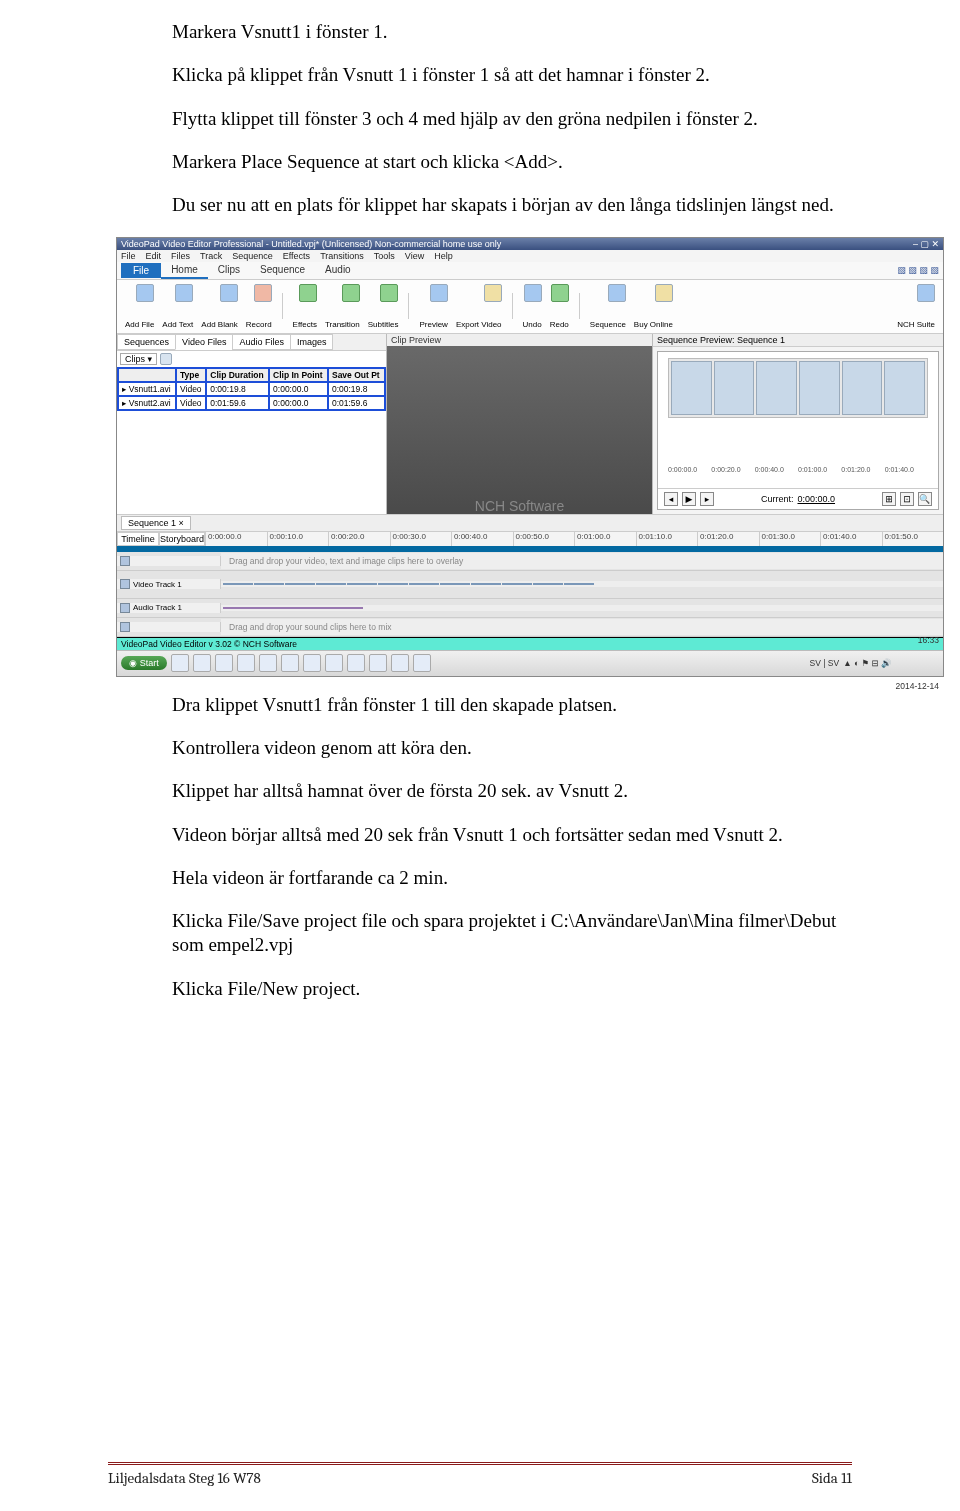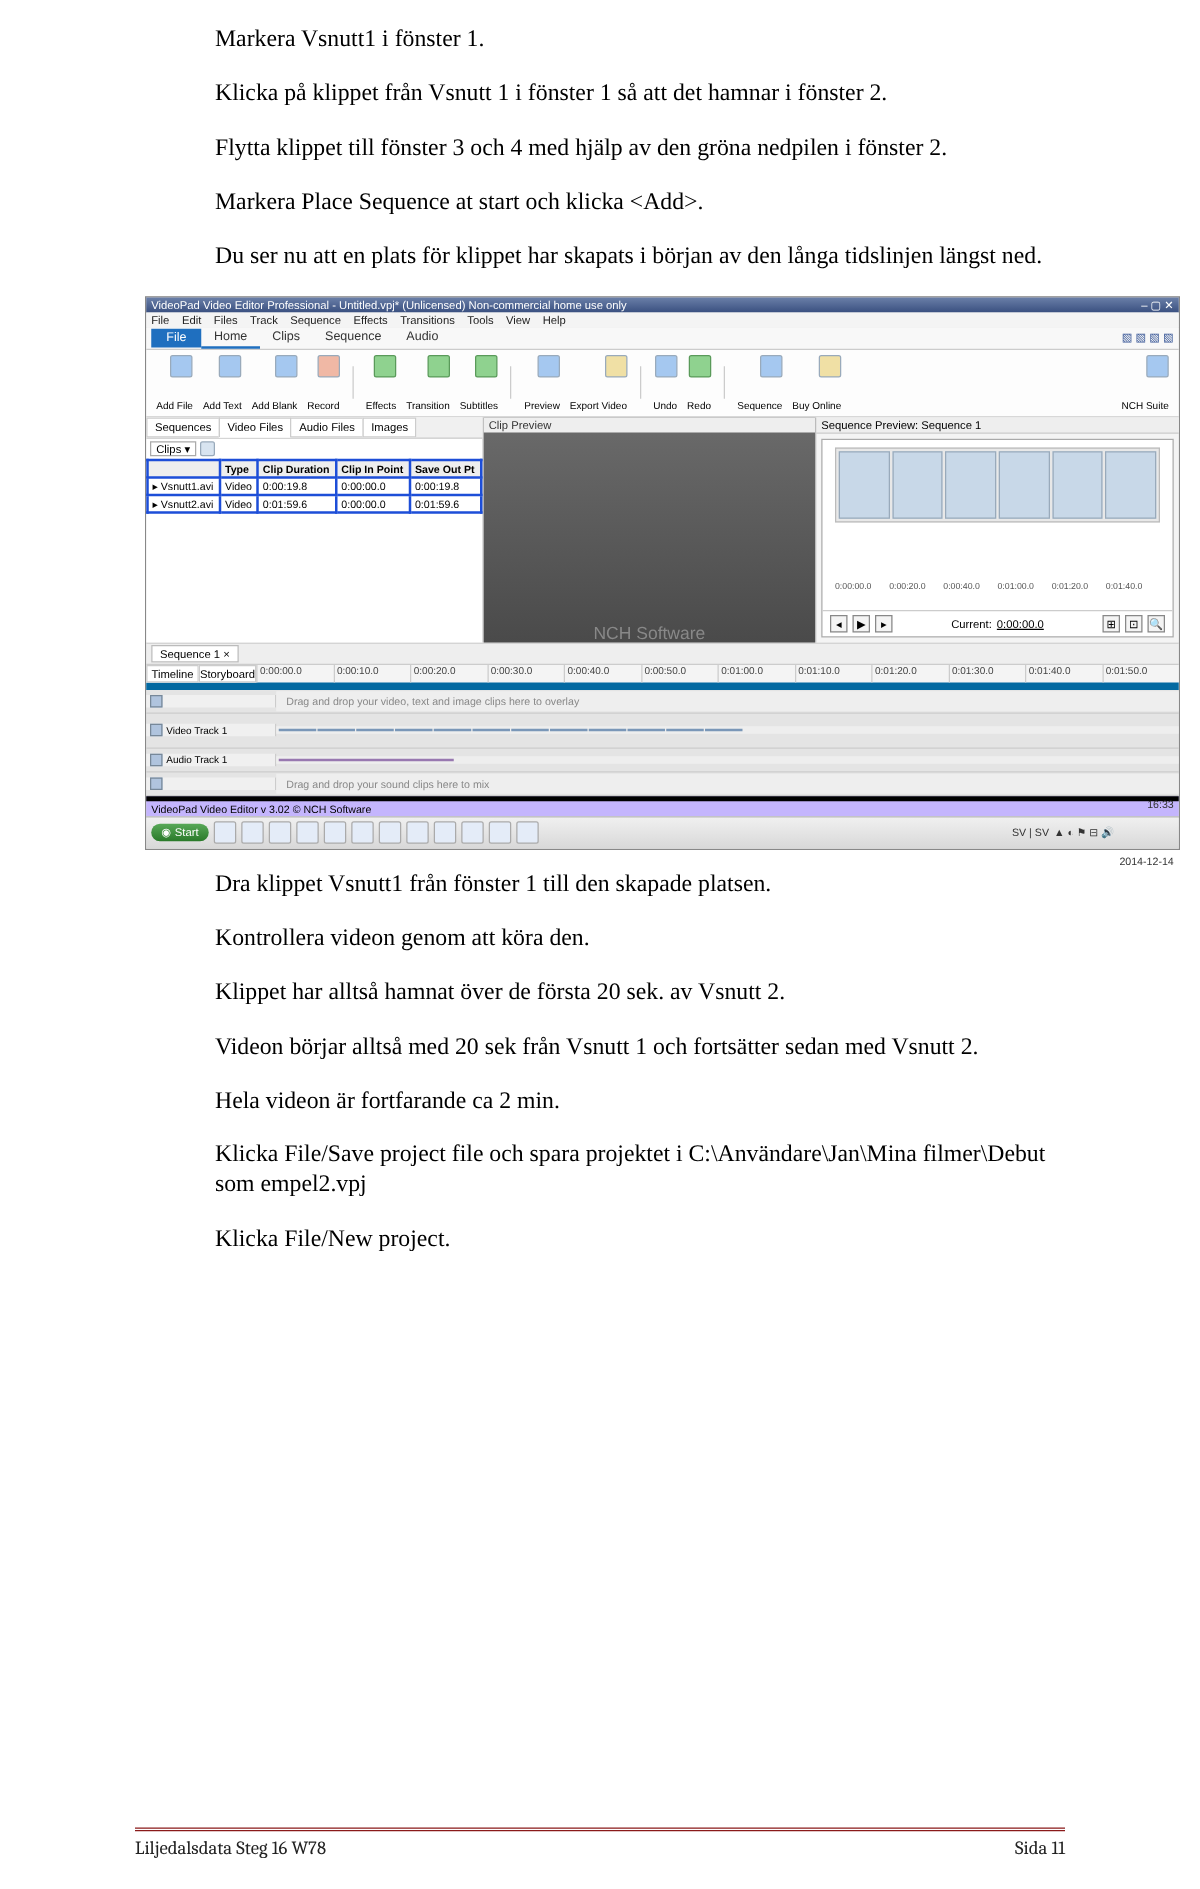--- a/index.html
+++ b/index.html
@@ -150,21 +150,21 @@
   .tlhead .ruler span { flex:1; border-left:1px solid #ccc; padding-left:2px;}
   .track { display:flex; border-bottom:1px solid #ccc; height:19px; align-items:center;}
   .track.big { height:28px;}
   .track .side { width:104px; background:#f0f0f0; border-right:1px solid #ccc; display:flex; align-items:center; padding:0 3px; gap:3px; font-size:8px;}
   .side-ic { width:10px; height:10px; background:#b0c4de; border:1px solid #789;}
   .track .body { flex:1; position:relative; background:#eee;}
   .hint { color:#888; font-size:8.5px; padding:3px 8px;}
   .clips { display:flex; gap:1px; padding:2px 2px; height:100%;}
   .clipthumb { width:30px; background:linear-gradient(#cfe0f0,#b0c8e0); border:1px solid #7a97b8;}
   .audio { height:100%; background:linear-gradient(#d8c8e4,#c0a8d0); margin:2px; width:140px; border:1px solid #9878b0;}
-  .statusbar { background:#c4b5fd; padding:1px 4px; font-size:8.5px; border-top:4px solid #000000;}
+  .statusbar { background:#5eead4; padding:1px 4px; font-size:8.5px; border-top:1px solid #000000;}
   .taskbar {
     background: linear-gradient(#f0f0f0,#d8d8d8);
     display:flex;
     align-items:center;
     padding:2px 4px;
     gap:4px;
     border-top:1px solid #bbb;
     height:26px;
   }
   .startbtn {

